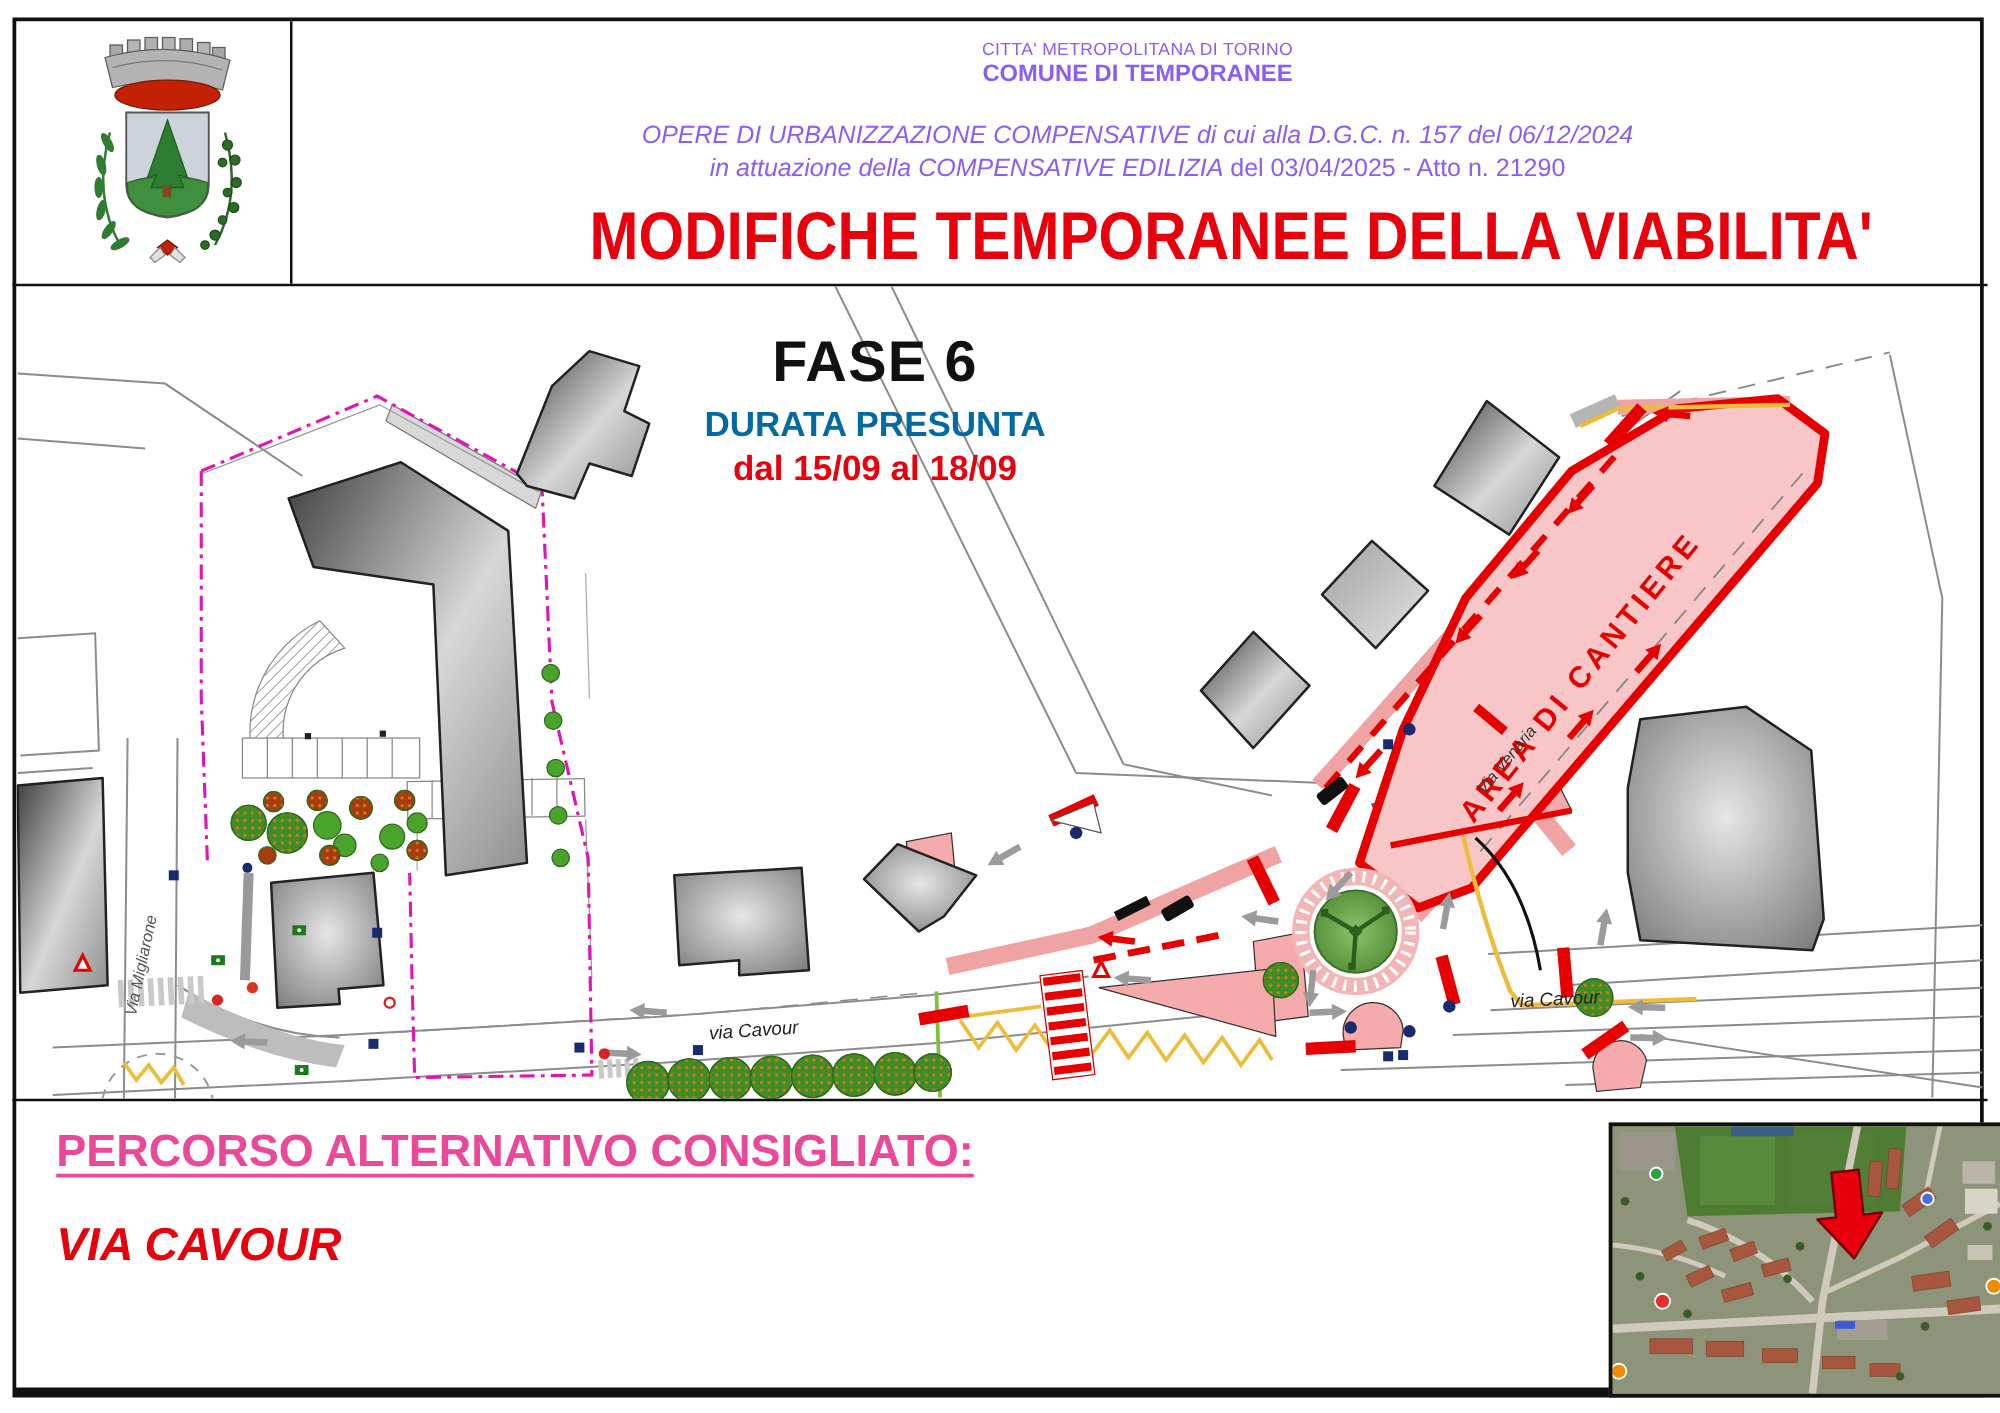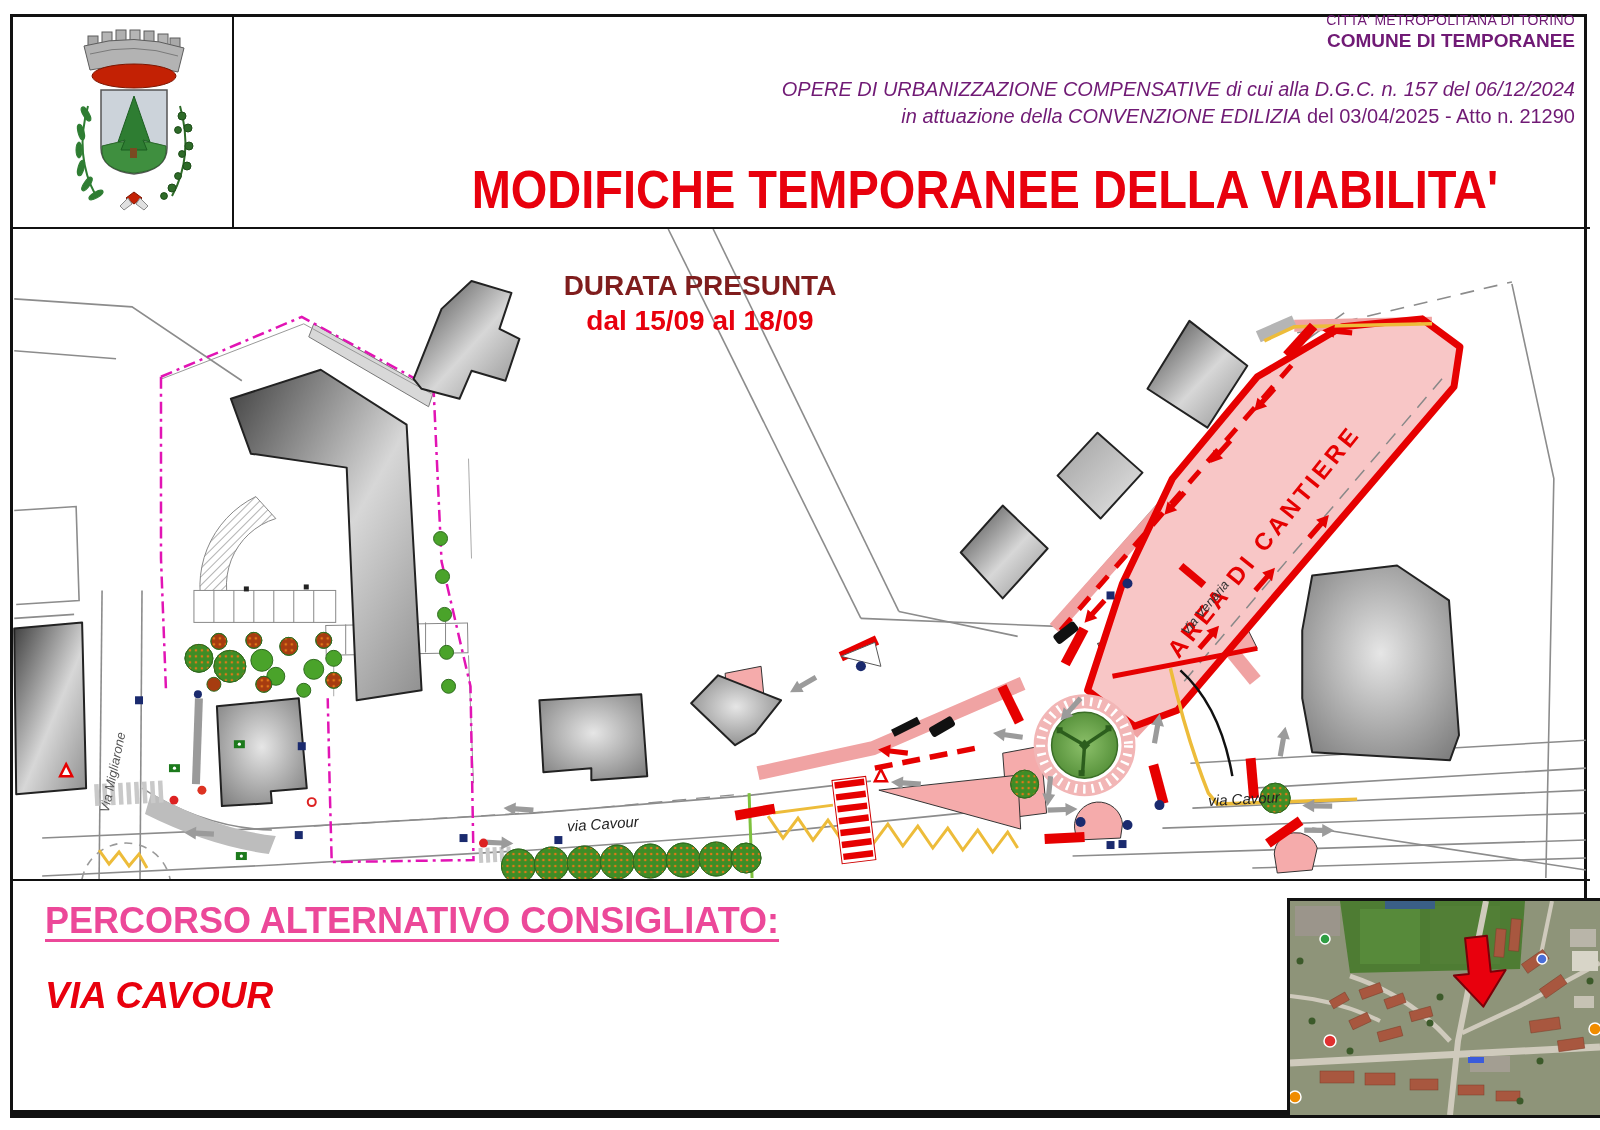--- a/index.html
+++ b/index.html
@@ -3,34 +3,34 @@
 <meta charset="utf-8">
 <style>
   html,body{margin:0;padding:0;background:#fff;width:1600px;height:1130px;overflow:hidden;
     font-family:"Liberation Sans", sans-serif;}
   .frame{position:absolute;left:10px;top:14px;width:1577px;height:1104px;
     border:3px solid #111;border-bottom:8px solid #111;box-sizing:border-box;background:#fff;}
   .vdiv{position:absolute;left:232px;top:17px;width:2px;height:210px;background:#111;}
   .hdiv1{position:absolute;left:10px;top:227px;width:1580px;height:2px;background:#111;}
   .hdiv2{position:absolute;left:10px;top:879px;width:1580px;height:2px;background:#111;}
   .crest{position:absolute;left:66px;top:28px;width:136px;height:190px;}
-  .hdr{position:absolute;left:245px;top:12px;width:1330px;text-align:right;color:#701a75;}
+  .hdr{position:absolute;left:245px;top:31px;width:1330px;text-align:center;color:#8b5cf6;}
   .hdr .l1{font-size:14px;letter-spacing:.3px;}
   .hdr .l2{font-size:19px;font-weight:bold;margin-top:2px;}
   .hdr .l3{font-size:20px;font-style:italic;margin-top:26px;}
   .hdr .l4{font-size:20px;margin-top:4px;}
   .hdr .l4 .it{font-style:italic;}
   .title{position:absolute;left:245px;top:158px;width:1330px;text-align:right;}
   .title span{display:inline-block;transform:scaleX(.87);transform-origin:center;
     font-size:54px;font-weight:bold;color:#e8000d;white-space:nowrap;letter-spacing:0px;}
   .map{position:absolute;left:13px;top:229px;width:1574px;height:650px;}
   .map svg{position:absolute;left:0;top:0;}
   .fase{position:absolute;left:520px;top:262px;width:360px;text-align:center;}
   .fase .fn{font-size:46px;font-weight:bold;color:#111;letter-spacing:1px;}
-  .fase .fd{font-size:28px;font-weight:bold;color:#7f1d1d;margin-top:8px;}
+  .fase .fd{font-size:28px;font-weight:bold;color:#0369a1;margin-top:8px;}
   .fase .fd2{font-size:28px;font-weight:bold;color:#e8000d;margin-top:3px;}
   .alt1{position:absolute;left:45px;top:900px;font-size:36px;font-weight:bold;color:#ec4899;
     text-decoration:underline;text-underline-offset:6px;}
   .alt2{position:absolute;left:45px;top:975px;font-size:37px;font-weight:bold;font-style:italic;color:#e8000d;}
   .inset{position:absolute;left:1287px;top:898px;width:310px;height:214px;border:3px solid #111;
     box-sizing:content-box;overflow:hidden;background:#8e9479;}
   text{font-family:"Liberation Sans", sans-serif;}
 </style>
 </head>
 <body>
@@ -84,21 +84,21 @@
     <polygon points="60,170 68,164 76,170 68,176" fill="#c32104" stroke="#7c1500"></polygon>
     <polygon points="54,178 62,170 66,176 58,182" fill="#e0e0e0" stroke="#888"></polygon>
     <polygon points="82,178 74,170 70,176 78,182" fill="#e0e0e0" stroke="#888"></polygon>
   </g>
 </svg>
 
 <div class="hdr">
   <div class="l1">CITTA' METROPOLITANA DI TORINO</div>
   <div class="l2">COMUNE DI TEMPORANEE</div>
   <div class="l3">OPERE DI URBANIZZAZIONE COMPENSATIVE di cui alla D.G.C. n. 157 del 06/12/2024</div>
-  <div class="l4"><span class="it">in attuazione della CONVENZIONE EDILIZIA</span><span> del 03/04/2025 - Atto n. 21290</span></div>
+  <div class="l4"><span class="it">in attuazione della COMPENSATIVE EDILIZIA</span><span> del 03/04/2025 - Atto n. 21290</span></div>
 </div>
 <div class="title"><span>MODIFICHE TEMPORANEE DELLA VIABILITA'</span></div>
 
 <div class="map">
 <svg width="1574" height="650" viewBox="0 0 1574 651">
   <defs>
     <linearGradient id="bldA" x1="0" y1="0" x2="1" y2="1">
       <stop offset="0" stop-color="#3e3e3e"></stop>
           <stop offset=".55" stop-color="#d7d7d7"></stop>
           <stop offset="1" stop-color="#8f8f8f"></stop>
@@ -419,20 +419,21 @@
     <text transform="translate(1258,318) rotate(-51)" text-anchor="middle" font-size="24" font-weight="bold" fill="#e60000" letter-spacing="4">AREA DI CANTIERE</text>
     <text transform="translate(1196,382) rotate(-50)" text-anchor="middle" font-size="13" font-style="italic" fill="#333">Via Venaria</text>
     <text transform="translate(590,601) rotate(-4)" text-anchor="middle" font-size="15" font-style="italic" fill="#222">via Cavour</text>
     <text transform="translate(1232,576) rotate(-3)" text-anchor="middle" font-size="15" font-style="italic" fill="#222">via Cavour</text>
     <text transform="translate(103,545) rotate(-78)" text-anchor="middle" font-size="13" font-style="italic" fill="#555">Via Migliarone</text>
   </g>
 </svg>
 </div>
 
 <div class="fase">
+  <div class="fn">FASE 6</div>
   <div class="fd">DURATA PRESUNTA</div>
   <div class="fd2">dal 15/09 al 18/09</div>
 </div>
 
 <div class="alt1">PERCORSO ALTERNATIVO CONSIGLIATO:</div>
 <div class="alt2">VIA CAVOUR</div>
 
 <div class="inset">
 <svg width="310" height="214" viewBox="0 0 310 214">
   <rect x="0" y="0" width="310" height="214" fill="#8e9479"></rect>

